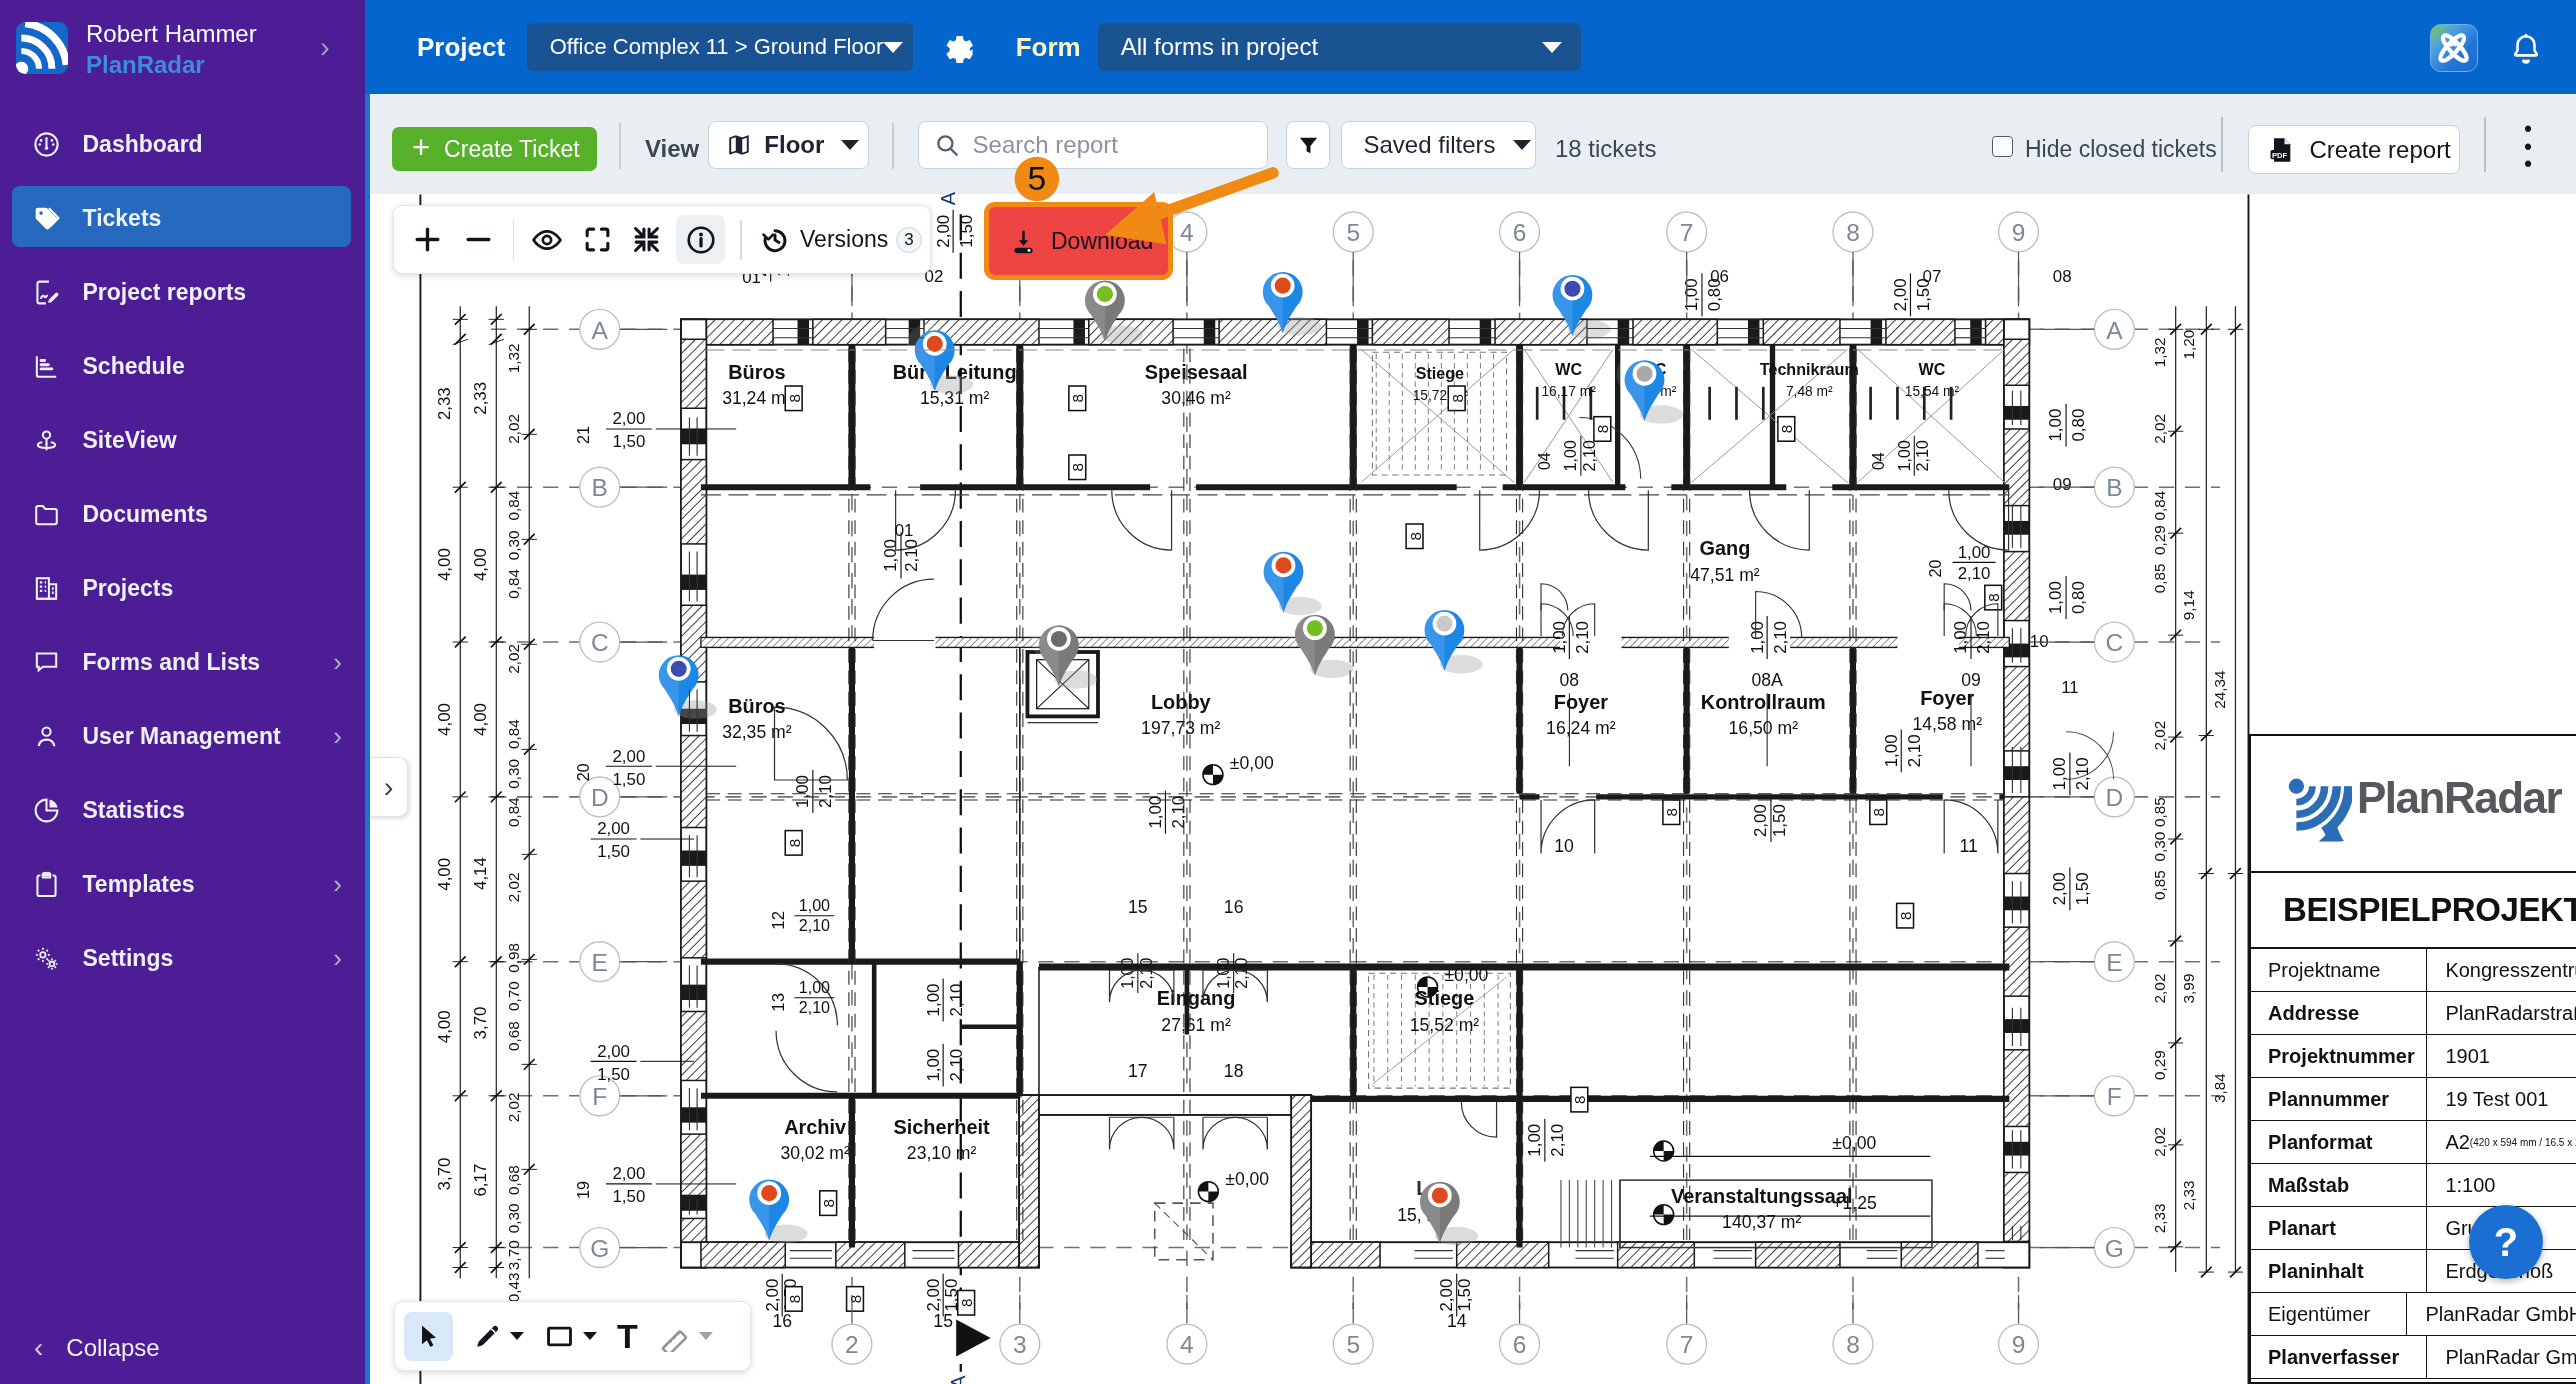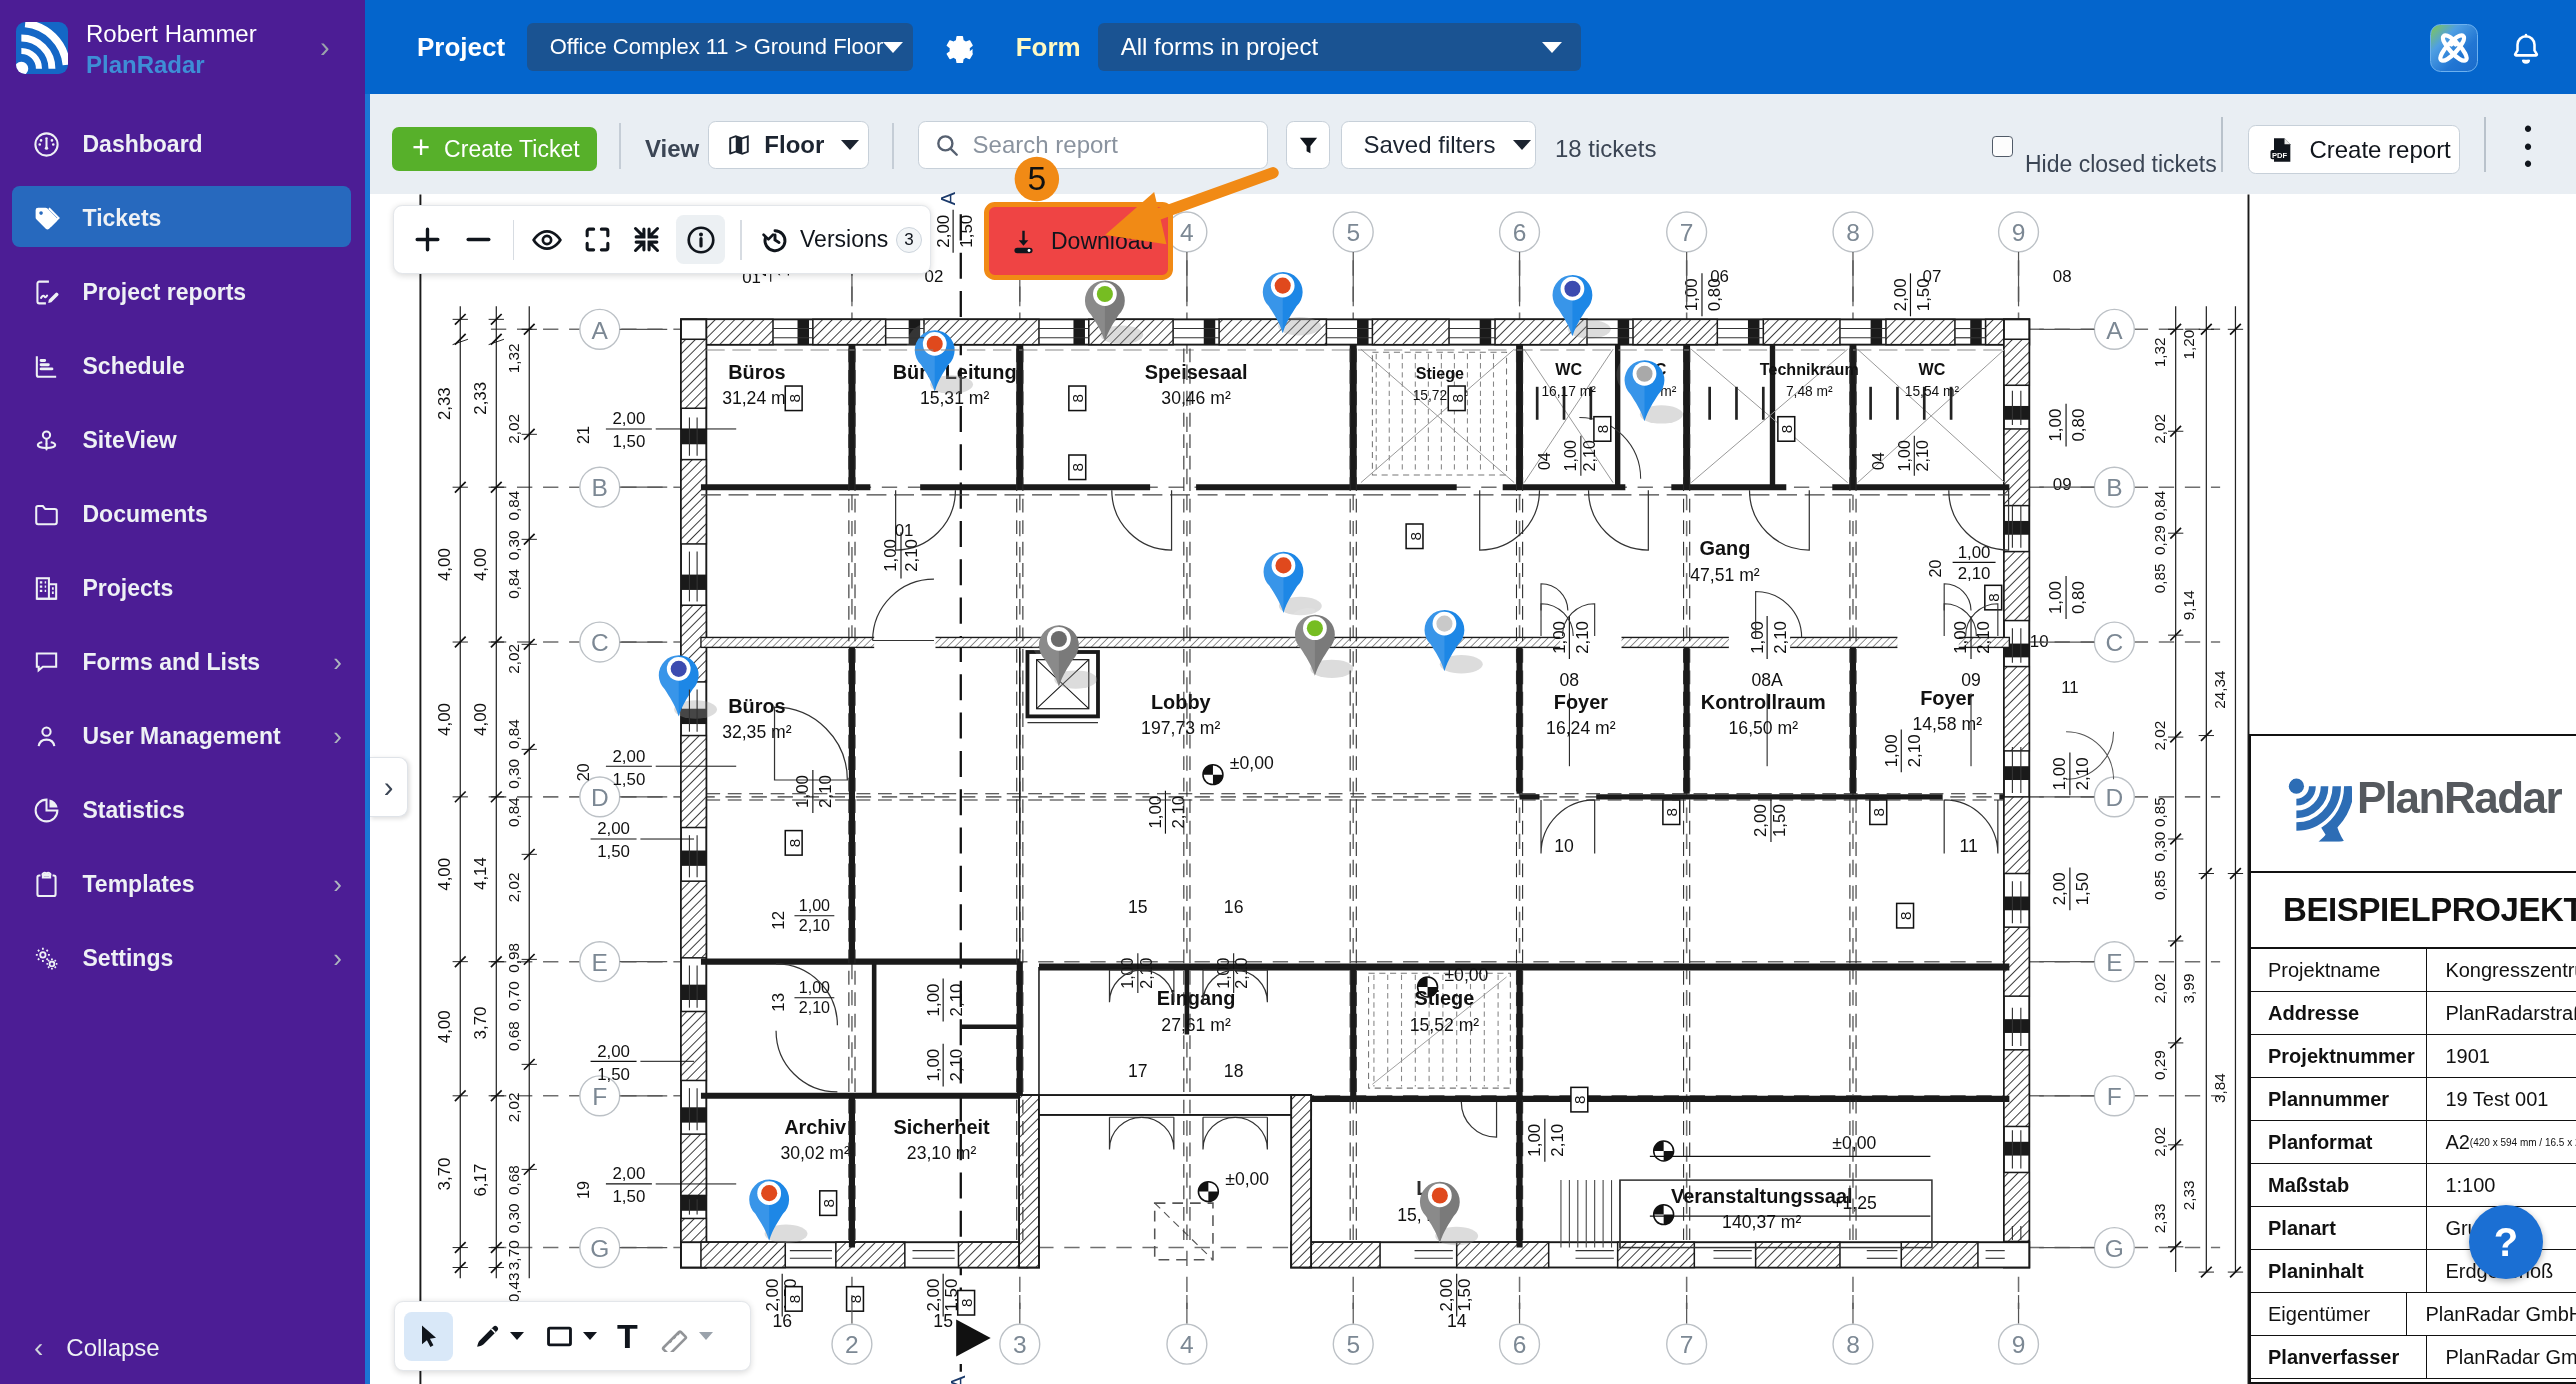--- a/index.html
+++ b/index.html
@@ -70,21 +70,21 @@
   <svg width="23" height="23" viewBox="0 0 24 24" fill="#10151c">
       <path d="M3 4h18l-7 8.5V20l-4-2v-5.5z"></path>
     </svg>
 </div>
 <div class="abs wbtn flex" style="left:1341px;top:121px;width:195px;height:48px">
   <span style="margin-left:21.5px;font-size:24px;color:#1c2430">Saved filters</span>
   <span style="margin-left:17px;width:0;height:0;border-left:9.2px solid transparent;border-right:9.2px solid transparent;border-top:10.7px solid #1c2430"></span>
 </div>
 <div class="abs" style="left:1555px;top:127px;font-size:24px;color:#3b4554;line-height:44px">18 tickets</div>
 <div class="abs" style="left:1992px;top:136px;width:21px;height:21px;border:1.9px solid #515b68;border-radius:3.8px;background:#fdfdfd"></div>
-<div class="abs" style="left:2025px;top:142px;font-size:23px;color:#3b4554;line-height:44px">Hide closed tickets</div>
+<div class="abs" style="left:2025px;top:127px;font-size:23px;color:#3b4554;line-height:44px">Hide closed tickets</div>
 <div class="abs vdiv" style="left:2221px;top:117px;height:55px;background:#b9c2cb"></div>
 <div class="abs wbtn flex" style="left:2248px;top:125px;width:212px;height:49px">
   <svg style="margin-left:18.4px" width="28" height="28" viewBox="0 0 24 24" fill="#10151c">
       <path d="M6 2h9l5 5v15H6z"></path>
       <path d="M15 2v5h5" fill="#fff" opacity=".9"></path>
       <rect x="3" y="12" width="11" height="8" rx="1.5" fill="#10151c"></rect>
       <text x="4.2" y="18.6" font-size="6.5" fill="#fff" font-family="Liberation Sans" font-weight="bold">PDF</text>
     </svg>
   <span style="margin-left:14px;font-size:24px;color:#10151c">Create report</span>
 </div>

